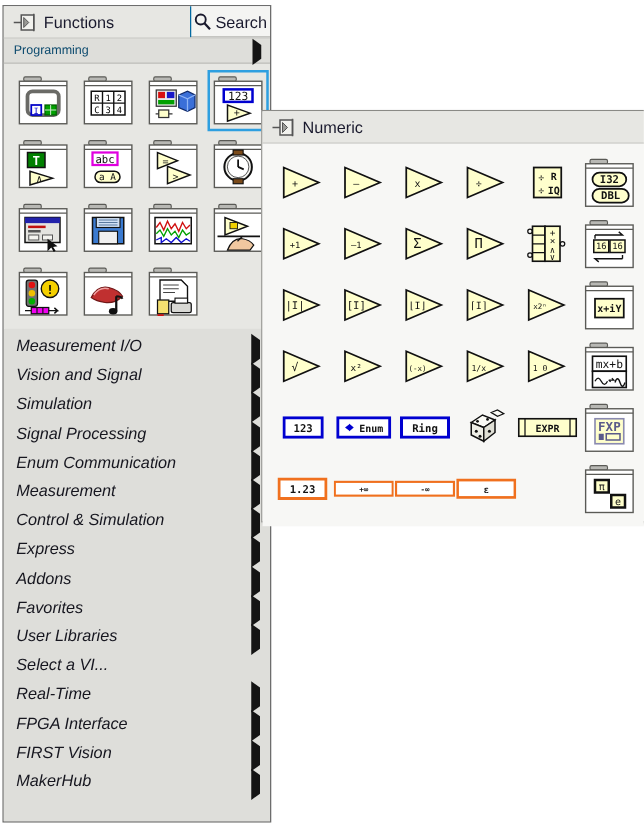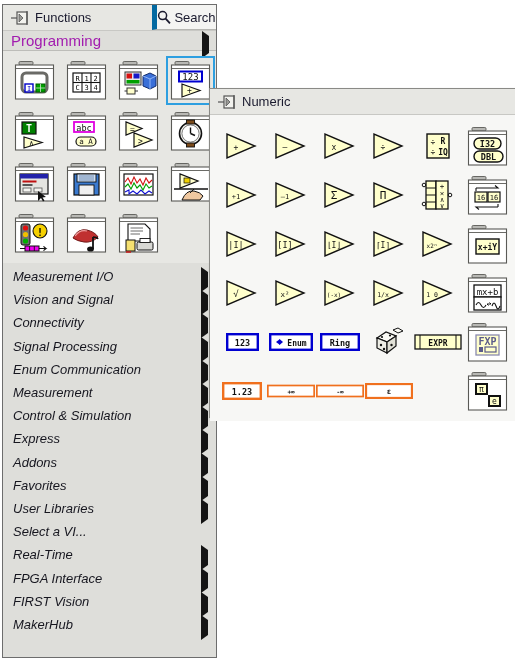--- a/index.html
+++ b/index.html
@@ -30,33 +30,33 @@
   }
   .pin-icon { width: 22px; height: 20px; margin-left: 6px; flex:0 0 22px; }
   .title-text {
     font-size: 13px; color: #1a1a2e; margin-left: 4px;
     font-family: "Liberation Sans", sans-serif;
   }
   #search-button {
     position: absolute; right: 0px; top: 0px;
     height: 25px; width: 64px;
     background: #f4f4f2;
-    border-left: 5px solid #0369a1;
+    border-left: 1px solid #0369a1;
     border-bottom: 1px solid #b5b5b1;
     display: flex; align-items: center; justify-content: center;
     gap: 3px; cursor: pointer;
   }
   #search-button .lbl { font-size: 13px; color: #1a1a2e; }
 
   .section-header {
     height: 20px; flex: 0 0 20px;
     background: #dededa;
     display: flex; align-items: center;
     padding-left: 8px;
-    font-size: 15px; color: #a21caf;
+    font-size: 10px; color: #0c4a6e;
     border-bottom: 1px solid #bdbdb9;
     position: relative;
     cursor: pointer;
   }
   .section-header .arrow { position: absolute; right: 7px; top: 5px; }
 
   
   #programming-grid {
     flex: 0 0 auto;
     padding: 6px 0 4px 8px;
@@ -390,21 +390,21 @@
     <div id="category-menu">
         <div class="menu-item">
           <span>Measurement I/O</span>
           <span class="arrow"><span class="tri"></span></span>
         </div>
         <div class="menu-item">
           <span>Vision and Signal</span>
           <span class="arrow"><span class="tri"></span></span>
         </div>
         <div class="menu-item">
-          <span>Connectivity</span>
+          <span>Simulation</span>
           <span class="arrow"><span class="tri"></span></span>
         </div>
         <div class="menu-item">
           <span>Signal Processing</span>
           <span class="arrow"><span class="tri"></span></span>
         </div>
         <div class="menu-item">
           <span>Enum Communication</span>
           <span class="arrow"><span class="tri"></span></span>
         </div>

